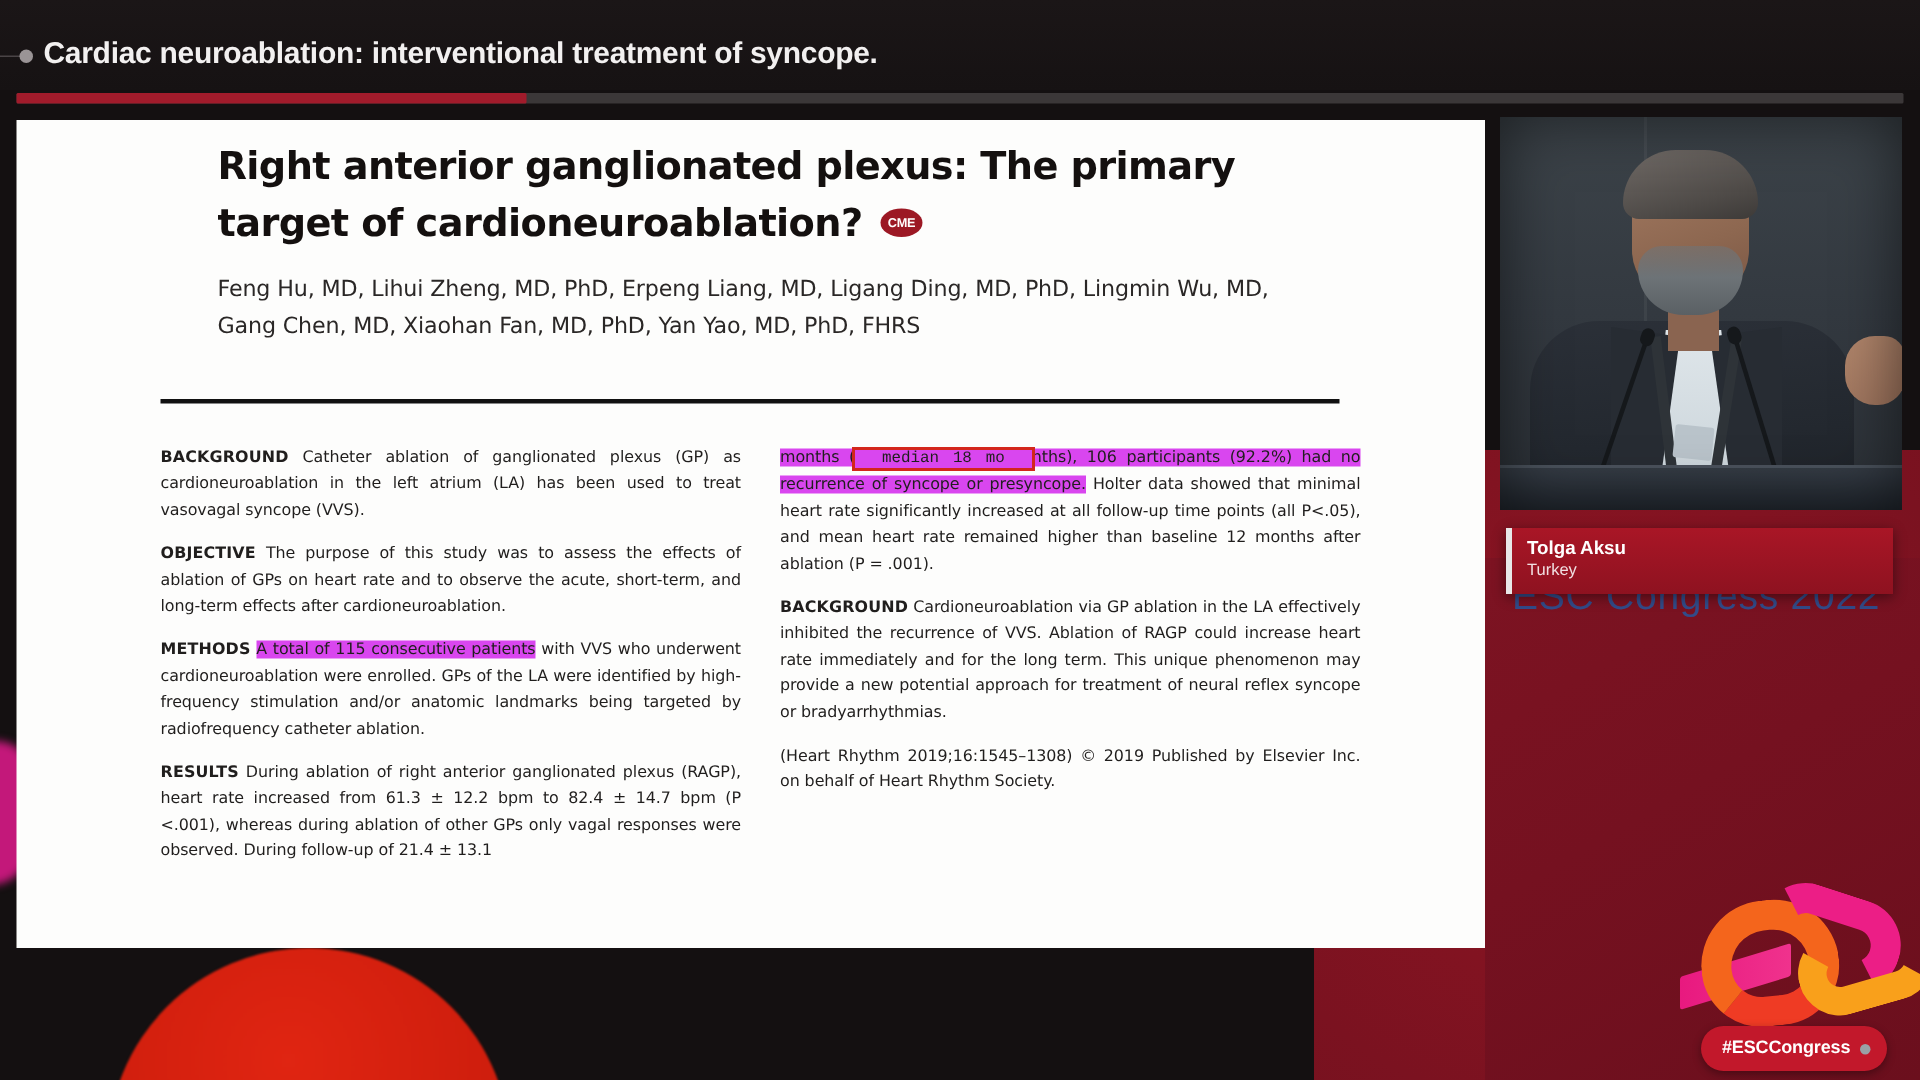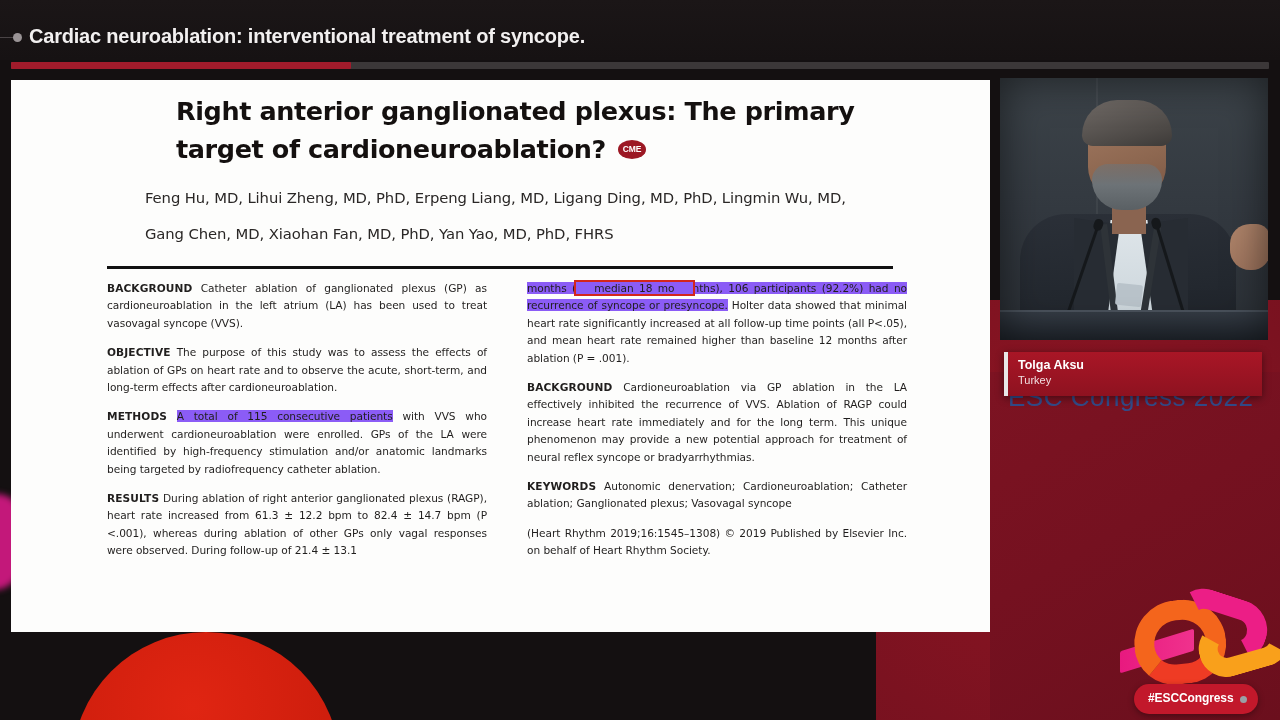--- a/index.html
+++ b/index.html
@@ -106,21 +106,20 @@
   .paper-title {
     position: absolute;
     left: 134px; top: 12px;
     width: 740px;
     font-family: "DejaVu Sans", sans-serif;
     font-size: 25.5px;
     font-weight: bold;
     line-height: 38px;
     color: #14100f;
     letter-spacing: -0.4px;
-    margin-left: 31px;
   }
   .cme-badge {
     display: inline-block;
     vertical-align: middle;
     margin-left: 12px;
     margin-top: -4px;
     width: 28px; height: 19px;
     border-radius: 50%;
     background: #9c1824;
     color: #fff;
@@ -131,60 +130,61 @@
     text-align: center;
     letter-spacing: -0.2px;
   }
 
   .paper-authors {
     position: absolute;
     left: 134px; top: 100px;
     width: 740px;
     font-family: "DejaVu Sans", sans-serif;
     font-size: 14.8px;
-    line-height: 36px;
+    line-height: 25px;
     color: #2a2726;
     letter-spacing: -0.1px;
   }
 
   .rule {
     position: absolute;
     left: 96px; top: 186px;
     width: 786px; height: 3px;
     background: #111;
   }
 
   .abstract {
     position: absolute;
-    left: 96px; top: 200px;
+    left: 96px; top: 217px;
     width: 800px;
     display: flex;
-    gap: 40px;
+    gap: 26px;
   }
   .col { width: 387px; }
 
   .para {
     font-family: "DejaVu Sans", sans-serif;
     font-size: 10.6px;
     line-height: 17.4px;
     color: #201e1d;
     text-align: justify;
     margin-bottom: 12px;
     letter-spacing: -0.05px;
   }
   .para:last-child { margin-bottom: 0; }
   .lbl {
     font-weight: bold;
     letter-spacing: 0.1px;
   }
-  .hl { background: #8b5cf6; }
+  .hl { background: #d946ef; }
   .boxed {
     outline: 2px solid #d3261c;
     outline-offset: 0px;
     padding: 0 18px;
+    font-family: Liberation Mono, monospace;
   }
   .para.spaced { margin-top: 12px; }
 
   
   .video {
     position: absolute;
     left: 1000px; top: 78px;
     width: 268px; height: 262px;
     background: #2c3238;
     overflow: hidden;
@@ -473,24 +473,20 @@
 
         <p class="para">
           <span class="hl">months (</span><span class="hl boxed">median 18 mo</span><span class="hl">nths), 106 participants (92.2%) had no recurrence of syncope or presyncope.</span><span> Holter data showed that minimal heart rate significantly increased at all follow-up time points (all P&lt;.05), and mean heart rate remained higher than baseline 12 months after ablation (P = .001).</span>
         </p>
 
         <p class="para spaced">
           <span class="lbl">BACKGROUND</span>
           <span>Cardioneuroablation via GP ablation in the LA effectively inhibited the recurrence of VVS. Ablation of RAGP could increase heart rate immediately and for the long term. This unique phenomenon may provide a new potential approach for treatment of neural reflex syncope or bradyarrhythmias.</span>
         </p>
 
-        <p class="para spaced">
-          <span class="lbl">KEYWORDS</span>
-          <span>Autonomic denervation; Cardioneuroablation; Catheter ablation; Ganglionated plexus; Vasovagal syncope</span>
-        </p>
 
         <p class="para spaced">(Heart Rhythm 2019;16:1545–1308) © 2019 Published by Elsevier Inc. on behalf of Heart Rhythm Society.</p>
 
       </div>
     </div>
   </div>
 
   <div class="ghost-text">ESC Congress 2022</div>
 
   <div class="video">

